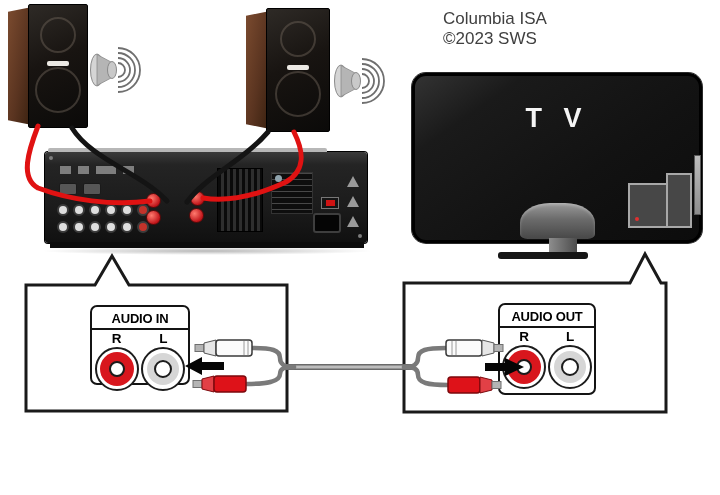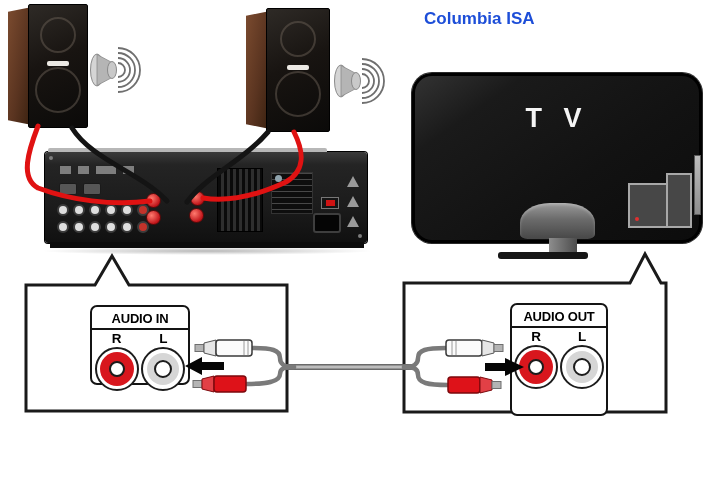--- a/index.html
+++ b/index.html
@@ -53,45 +53,45 @@
   #amp-iec{position:absolute;left:268px;top:61px;width:28px;height:20px;background:#050505;
     border:2px solid #3e3e3e;border-radius:3px;}
   .warn{position:absolute;left:302px;width:0;height:0;border-left:6px solid transparent;
     border-right:6px solid transparent;border-bottom:11px solid #9a9a9a;}
   .screw{position:absolute;width:4px;height:4px;border-radius:50%;background:#7d7d7d;}
   #amp-plinth{left:50px;top:242px;width:314px;height:6px;background:#0c0c0c;z-index:2;}
   #amp-shadow{left:40px;top:247px;width:334px;height:8px;z-index:1;
     background:radial-gradient(ellipse at center,rgba(0,0,0,.28),transparent 70%);}
 
   
-  #tv{left:412px;top:73px;width:290px;height:170px;z-index:2;border-radius:20px;
+  #tv{left:412px;top:73px;width:290px;height:170px;z-index:2;border-radius:14px;
     background:linear-gradient(145deg,#343434 0%,#1a1a1a 22%,#121212 60%,#0c0c0c 100%);
     box-shadow:inset 0 0 0 3px #000,0 0 0 1px #2a2a2a;}
   #tv-label{position:absolute;left:0;right:0;top:30px;text-align:center;color:#f5f5f5;
     font-size:27px;font-weight:bold;letter-spacing:7px;}
   .tv-panel{position:absolute;background:#474747;border:2px solid #a8a8a8;}
   #tv-panel-a{left:216px;top:110px;width:42px;height:45px;}
   #tv-panel-b{left:254px;top:100px;width:26px;height:55px;}
   #tv-panel-dot{position:absolute;left:5px;bottom:5px;width:4px;height:4px;border-radius:50%;background:#e03030;}
   #tv-bar{position:absolute;left:282px;top:82px;width:7px;height:60px;
     background:linear-gradient(180deg,#bdbdbd,#8d8d8d);border:1px solid #5a5a5a;}
   #tv-pedestal{position:absolute;left:108px;top:130px;width:75px;height:36px;
     background:linear-gradient(180deg,#9a9a9a 0%,#6b6b6b 45%,#474747 100%);
     border-radius:40% 40% 10% 10% / 55% 55% 14% 14%;box-shadow:inset 0 2px 3px rgba(255,255,255,.25);}
   #tv-neck{left:549px;top:238px;width:28px;height:15px;z-index:2;
     background:linear-gradient(90deg,#8d8d8d,#4c4c4c);}
   #tv-base{left:498px;top:252px;width:90px;height:7px;background:#161616;border-radius:3px;z-index:2;}
 
   
-  #credit{left:424px;top:9px;z-index:3;color:#1d4ed8;font-size:17px;font-weight:bold;line-height:19.5px;}
+  #credit{left:443px;top:9px;z-index:3;color:#404040;font-size:17px;font-weight:normal;line-height:19.5px;}
 
   
   .io-panel{position:absolute;z-index:6;background:#fff;border:2px solid #141414;border-radius:7px;}
   #panel-in{left:90px;top:305px;width:100px;height:80px;}
-  #panel-out{left:510px;top:303px;width:98px;height:113px;}
+  #panel-out{left:498px;top:303px;width:98px;height:92px;}
   .io-title{height:23px;line-height:23px;text-align:center;font-size:13px;font-weight:bold;
     letter-spacing:-.2px;border-bottom:2px solid #141414;}
   .io-jacks{display:flex;justify-content:space-evenly;margin-top:1px;}
   .io-col{display:flex;flex-direction:column;align-items:center;}
   .io-label{font-size:13.5px;font-weight:bold;height:16px;line-height:16px;}
   .jack{width:44px;height:44px;border:2px solid #1c1c1c;border-radius:50%;background:#fff;
     display:flex;align-items:center;justify-content:center;}
   .jack-ring{border-radius:50%;display:flex;align-items:center;justify-content:center;}
   .jack-ring.red{width:34px;height:34px;background:#d8161d;}
   .jack-ring.gray{width:32px;height:32px;background:#d6d6d6;}
@@ -177,20 +177,21 @@
     </div>
     <div class="tv-panel" id="tv-panel-b"></div>
     <div id="tv-bar"></div>
     <div id="tv-pedestal"></div>
   </div>
   <div class="abs" id="tv-neck"></div>
   <div class="abs" id="tv-base"></div>
 
   <div class="abs" id="credit">
     <div>Columbia ISA</div>
+    <div>©2023 SWS</div>
   </div>
 
   <svg id="art-base" class="layer" width="720" height="495" viewBox="0 0 720 495">
     <g fill="none" stroke-linecap="round">
       <path d="M38,126 C28,152 20,178 38,188 C70,200 112,206 150,201" stroke="#e01212" stroke-width="5"></path>
       <path d="M72,128 C92,160 140,172 167,201" stroke="#141414" stroke-width="5"></path>
       <path d="M268,132 C242,162 206,176 187,202" stroke="#141414" stroke-width="5"></path>
       <path d="M294,132 C304,152 306,170 286,182 C256,196 228,202 203,198" stroke="#e01212" stroke-width="5"></path>
     </g>
 

